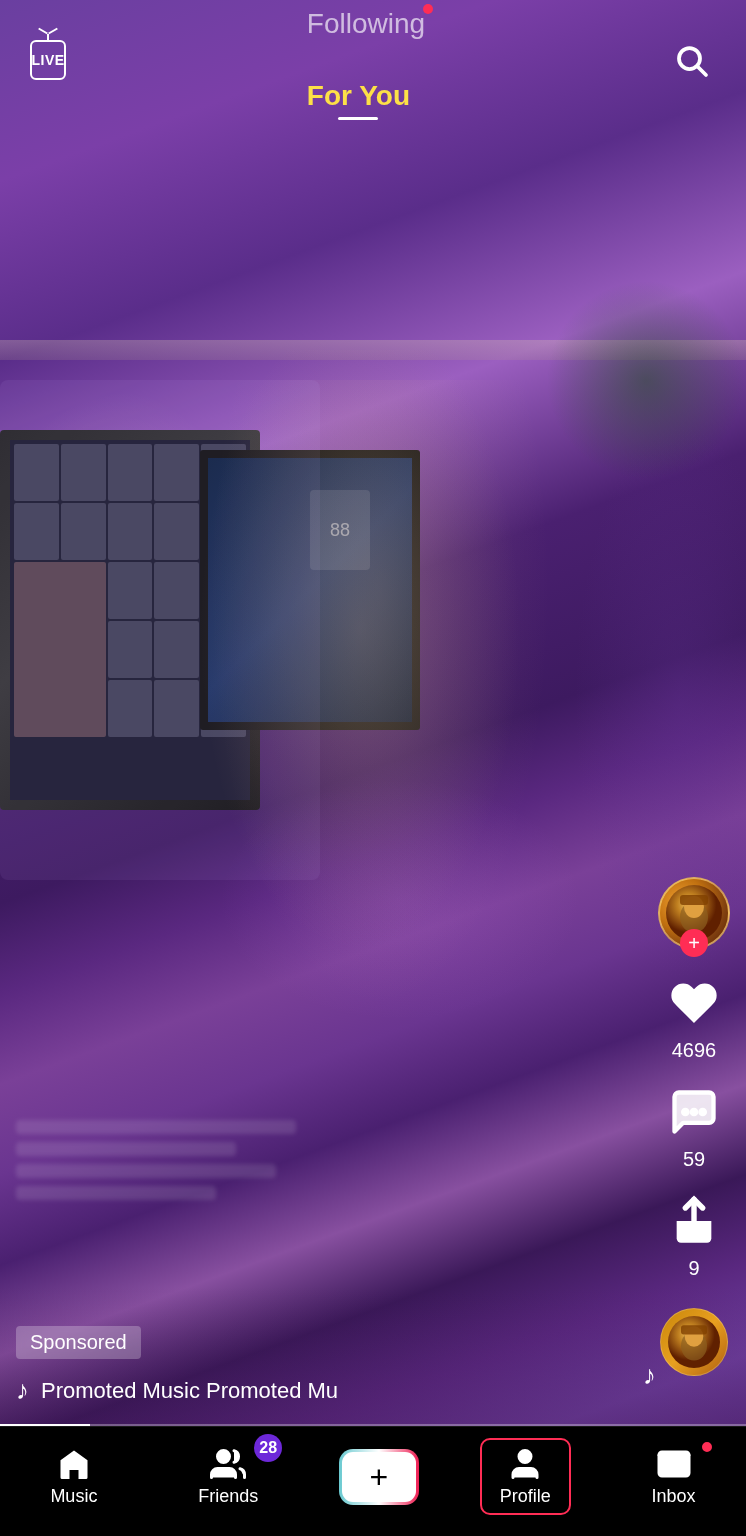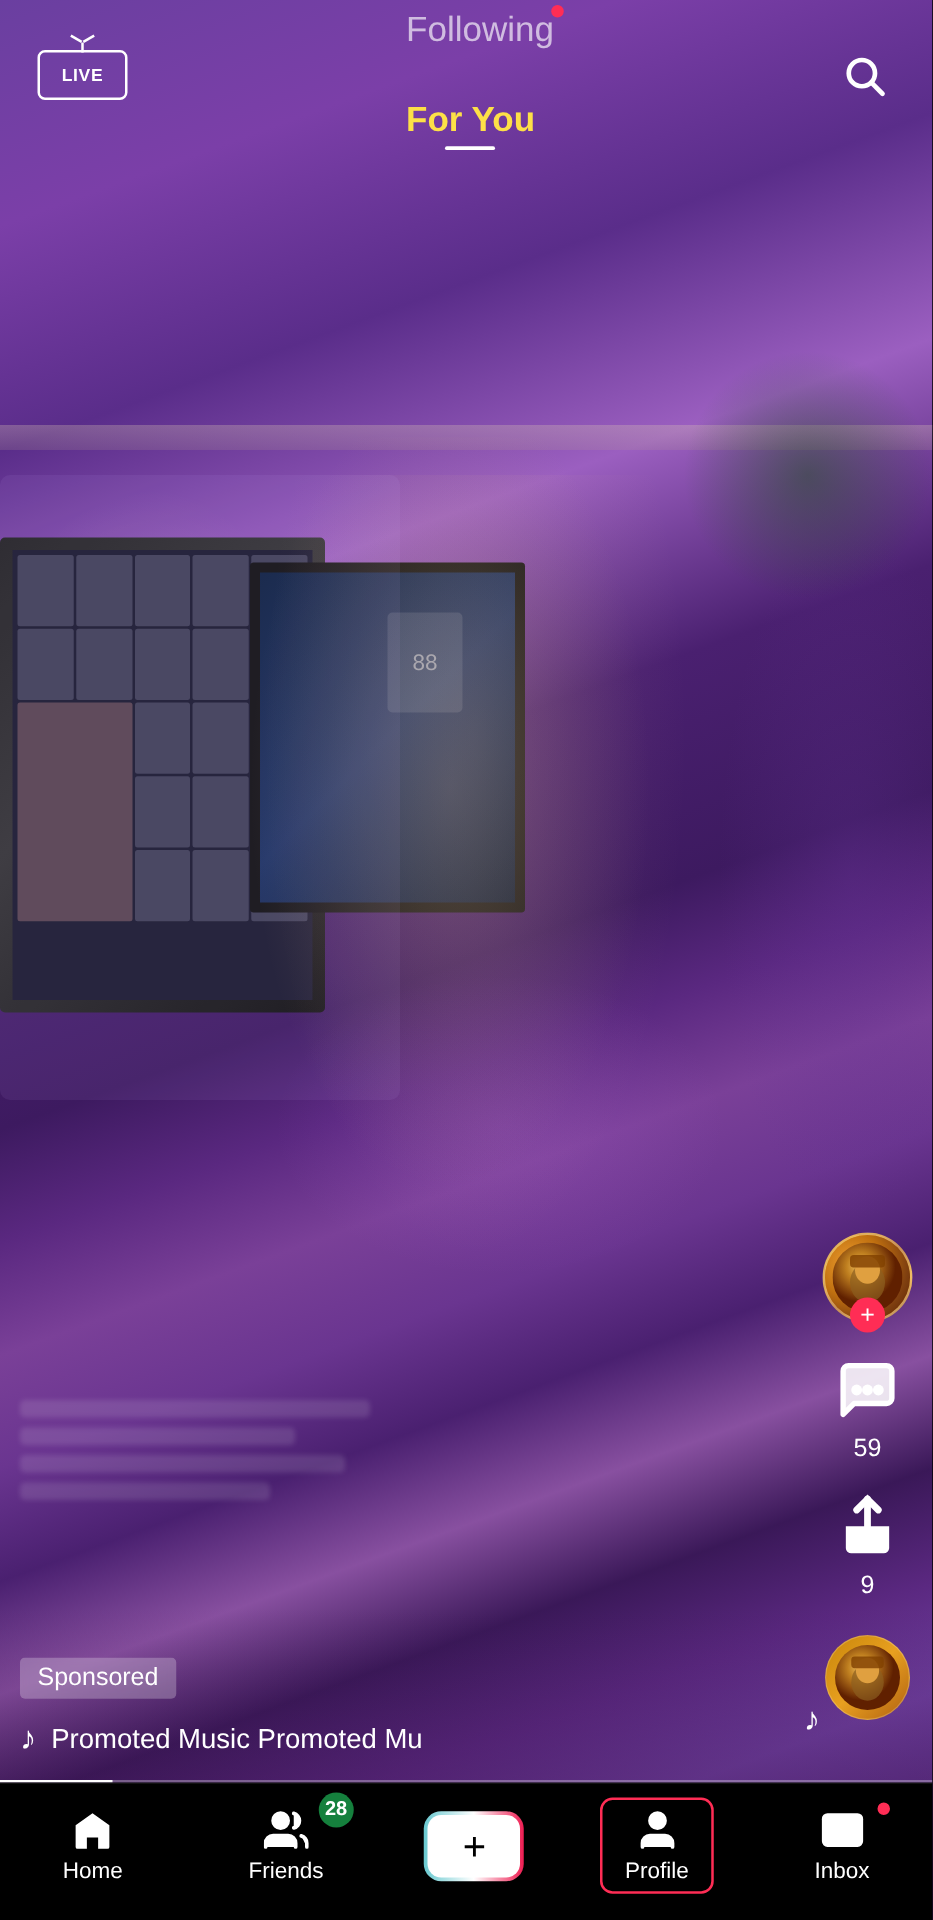--- a/index.html
+++ b/index.html
@@ -79,21 +79,21 @@
     }
 
     .live-badge {
       display: flex;
       align-items: center;
       gap: 4px;
       background: transparent;
     }
 
     .live-icon {
-      width: 72px;
+      width: 36px;
       height: 40px;
       border: 2.5px solid white;
       border-radius: 6px;
       display: flex;
       align-items: center;
       justify-content: center;
       position: relative;
     }
 
     .live-icon .antenna {
@@ -376,21 +376,21 @@
       z-index: 1;
       color: #000;
       font-size: 32px;
       font-weight: 300;
       line-height: 1;
     }
 
     .friends-badge {
       position: absolute;
       top: -4px; right: -4px;
-      background: #15803d;
+      background: #6d28d9;
       color: white;
       font-size: 16px;
       font-weight: 700;
       width: 28px; height: 28px;
       border-radius: 50%;
       display: flex; align-items: center; justify-content: center;
     }
 
     .inbox-dot {
       position: relative;
@@ -606,20 +606,28 @@
           <circle cx="28" cy="28" r="28" fill="url(#ava1)"></circle>
           <ellipse cx="28" cy="32" rx="14" ry="16" fill="#8b5e20" opacity="0.7"></ellipse>
           <ellipse cx="28" cy="22" rx="10" ry="11" fill="#e0a040"></ellipse>
           <rect x="14" y="10" width="28" height="10" rx="3" fill="#804000" opacity="0.8"></rect>
         </svg>
       </div>
     </div>
     <div class="follow-plus">+</div>
   </div>
 
+  <div class="action-btn">
+    <div class="action-icon">
+      <svg width="52" height="52" viewBox="0 0 24 24" fill="white">
+        <path d="M20.84 4.61a5.5 5.5 0 0 0-7.78 0L12 5.67l-1.06-1.06a5.5 5.5 0 0 0-7.78 7.78l1.06 1.06L12 21.23l7.78-7.78 1.06-1.06a5.5 5.5 0 0 0 0-7.78z"></path>
+      </svg>
+    </div>
+    <span class="action-count">4696</span>
+  </div>
 
   <div class="action-btn">
     <div class="action-icon">
       <svg width="52" height="52" viewBox="0 0 24 24" fill="white">
         <circle cx="8" cy="12" r="2"></circle>
         <circle cx="12" cy="12" r="2"></circle>
         <circle cx="16" cy="12" r="2"></circle>
         <path d="M21 15a2 2 0 0 1-2 2H7l-4 4V5a2 2 0 0 1 2-2h14a2 2 0 0 1 2 2z" fill="none" stroke="white" stroke-width="2" stroke-linecap="round" stroke-linejoin="round"></path>
         <path d="M21 15a2 2 0 0 1-2 2H7l-4 4V5a2 2 0 0 1 2-2h14a2 2 0 0 1 2 2z" fill="rgba(255,255,255,0.85)"></path>
       </svg>
@@ -670,21 +678,21 @@
 </div>
 
 <div class="bottom-nav">
 
   <div class="nav-item">
     <div class="nav-icon">
       <svg width="36" height="36" viewBox="0 0 24 24" fill="white">
         <path d="M3 9.5L12 3l9 6.5V21a1 1 0 0 1-1 1H15v-6H9v6H4a1 1 0 0 1-1-1V9.5z"></path>
       </svg>
     </div>
-    <span class="nav-label">Home</span>
+    <span class="nav-label">Music</span>
   </div>
 
   <div class="nav-item" style="position:relative;">
     <div class="nav-icon">
       <svg width="38" height="36" viewBox="0 0 24 24" fill="none" stroke="white" stroke-width="2" stroke-linecap="round" stroke-linejoin="round">
         <path d="M17 21v-2a4 4 0 0 0-4-4H5a4 4 0 0 0-4 4v2"></path>
         <circle cx="9" cy="7" r="4"></circle>
         <path d="M23 21v-2a4 4 0 0 0-3-3.87"></path>
         <path d="M16 3.13a4 4 0 0 1 0 7.75"></path>
       </svg>

